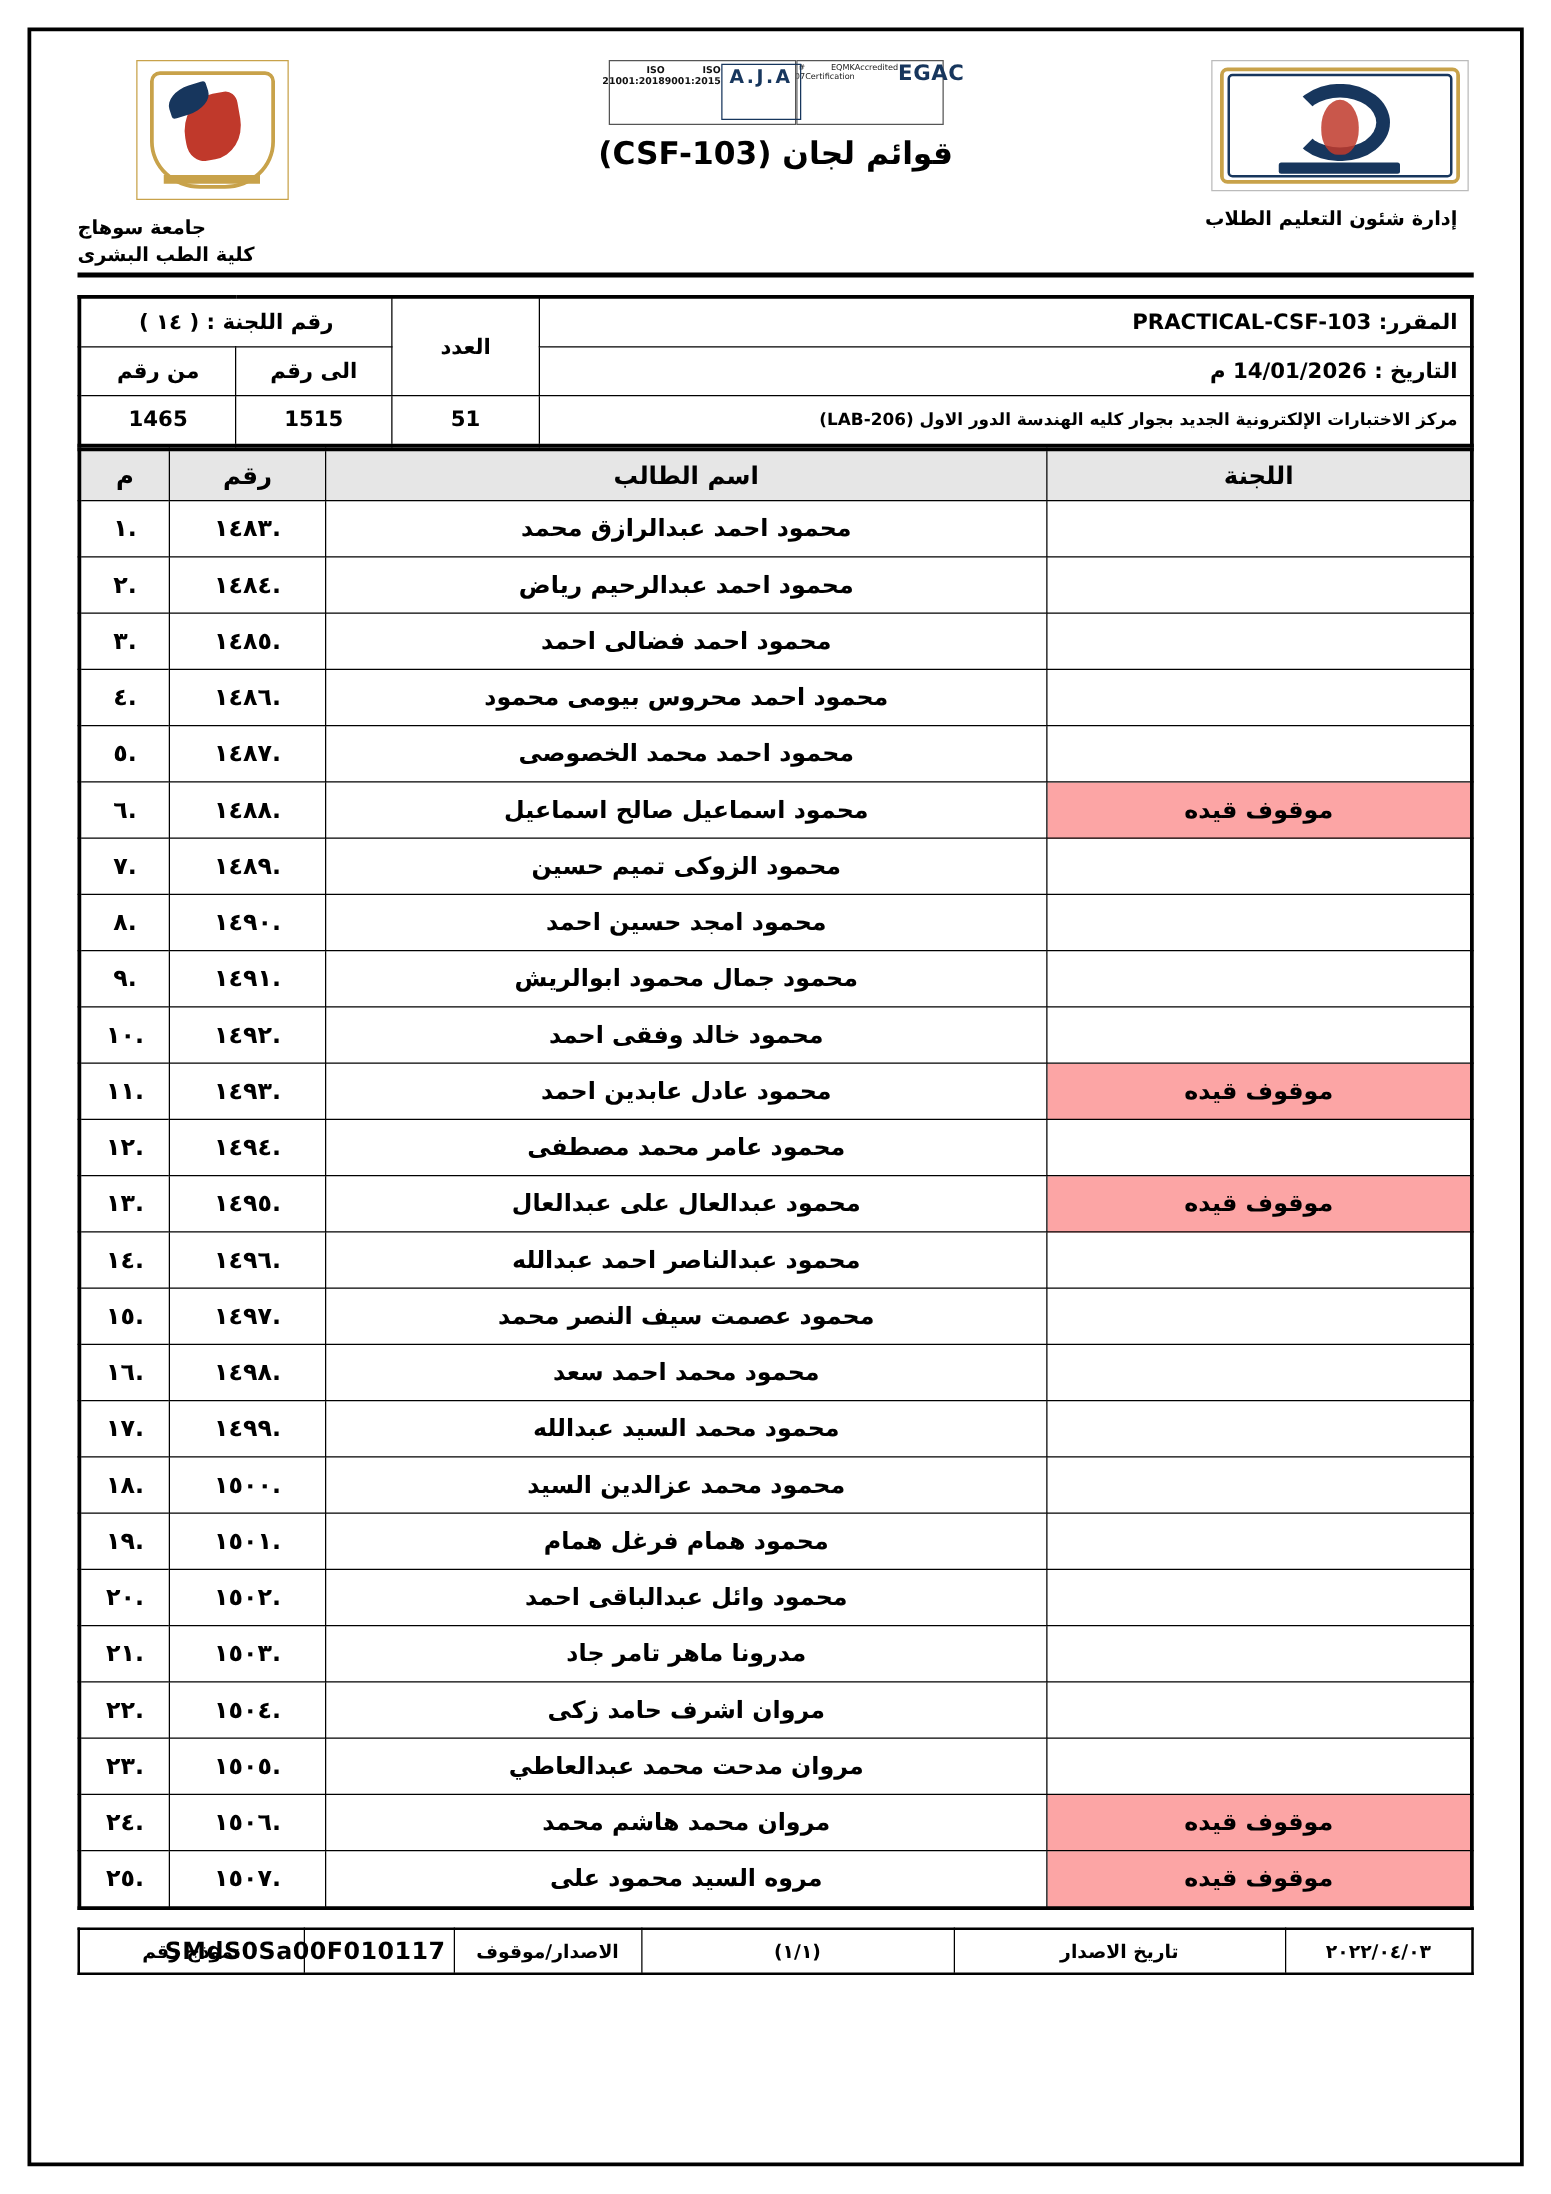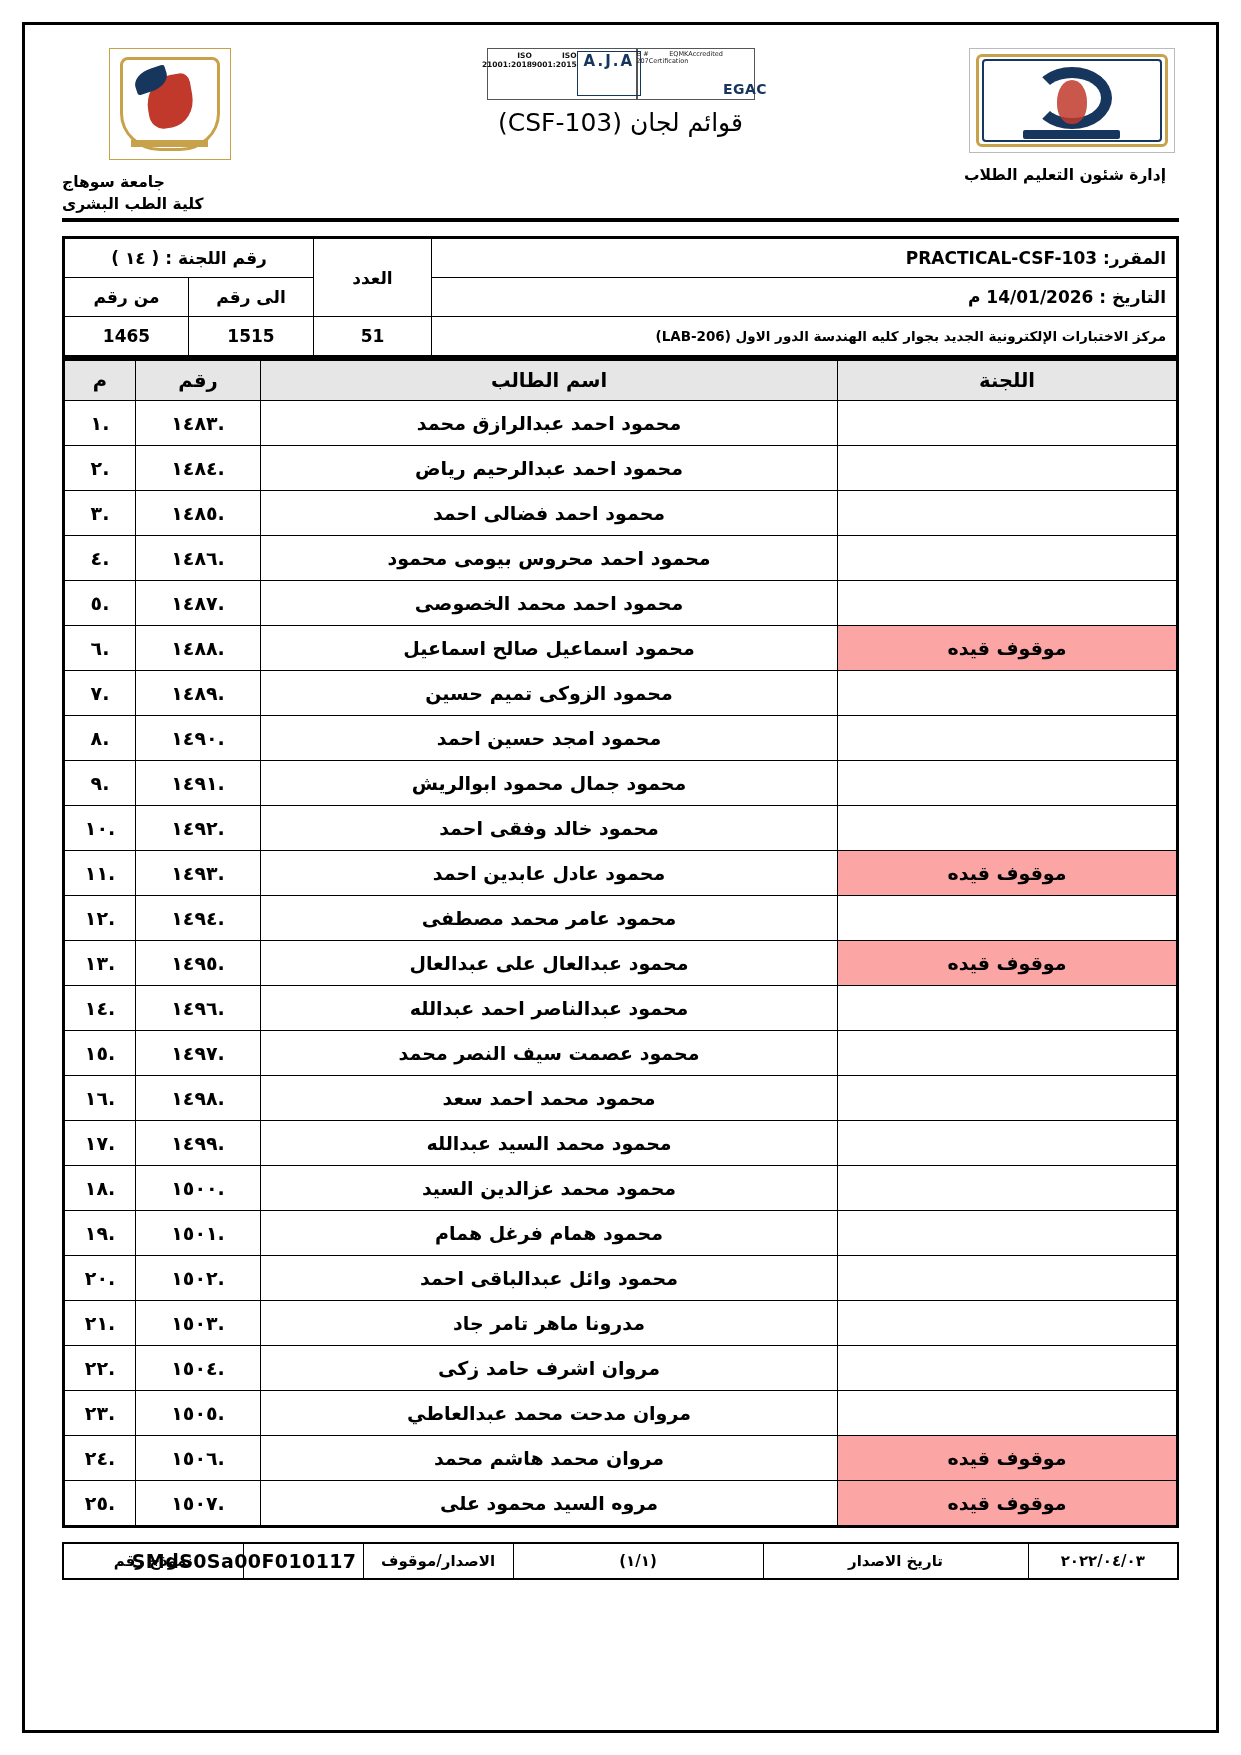--- a/index.html
+++ b/index.html
@@ -176,26 +176,25 @@
     text-align: right;
     height: 52px;
     box-sizing: border-box;
     display: flex;
     flex-direction: row;
     justify-content: center;
   }
   .cert-box.a { width: 118px; }
   .cert-box.b { width: 150px; }
   .cert-logo-egac {
-    font-size: 14px;
+    font-size: 17px;
     font-weight: bold;
     color: #17365d;
     letter-spacing: 0.5px;
     line-height: 1.05;
-    margin-top: 31px;
   }
   .cert-logo-sub {
     font-size: 6.5px;
     color: #222;
     line-height: 1.12;
   }
   .cert-aja {
     font-size: 15px;
     font-weight: bold;
     color: #17365d;
@@ -206,21 +205,21 @@
     letter-spacing: 2px;
   }
   .cert-iso {
     font-size: 7.5px;
     font-weight: bold;
     color: #111;
     line-height: 1.2;
   }
   .title1 {
     font-size: 25px;
-    font-weight: normal;
+    font-weight: bold;
     margin-top: 6px;
     white-space: nowrap;
   }
   .title2 {
     font-size: 25px;
     font-weight: bold;
     margin-top: 10px;
     white-space: nowrap;
   }
 

